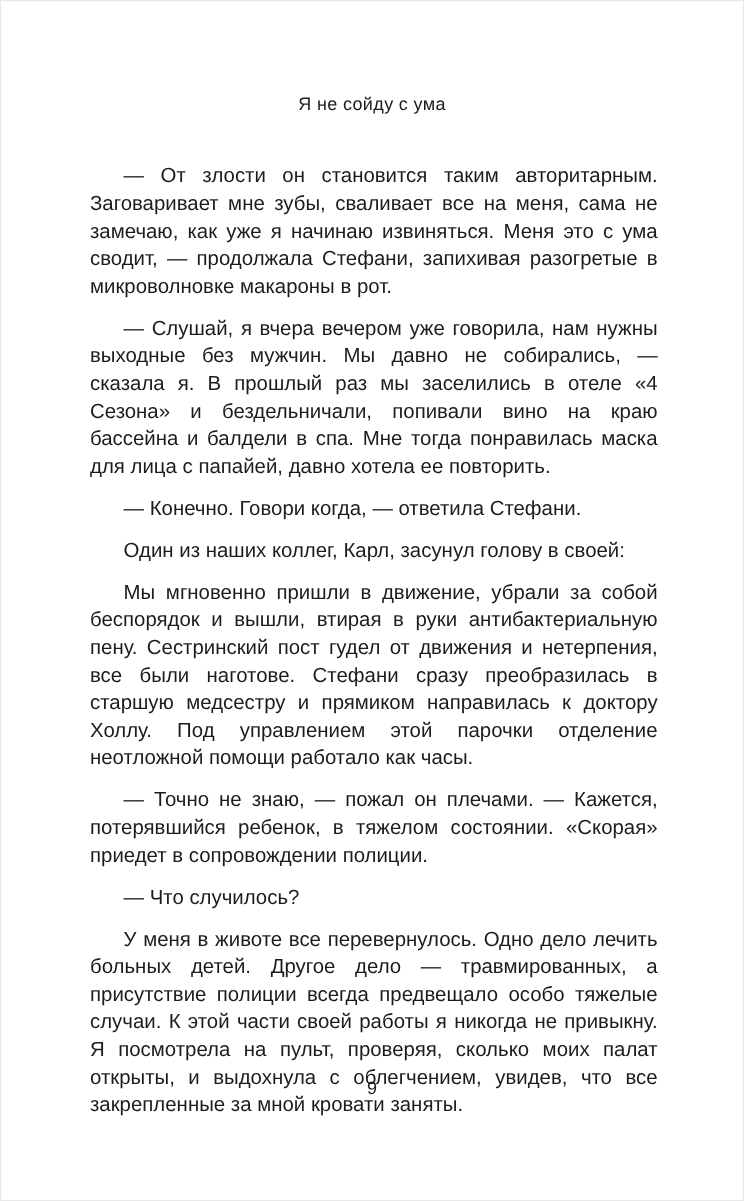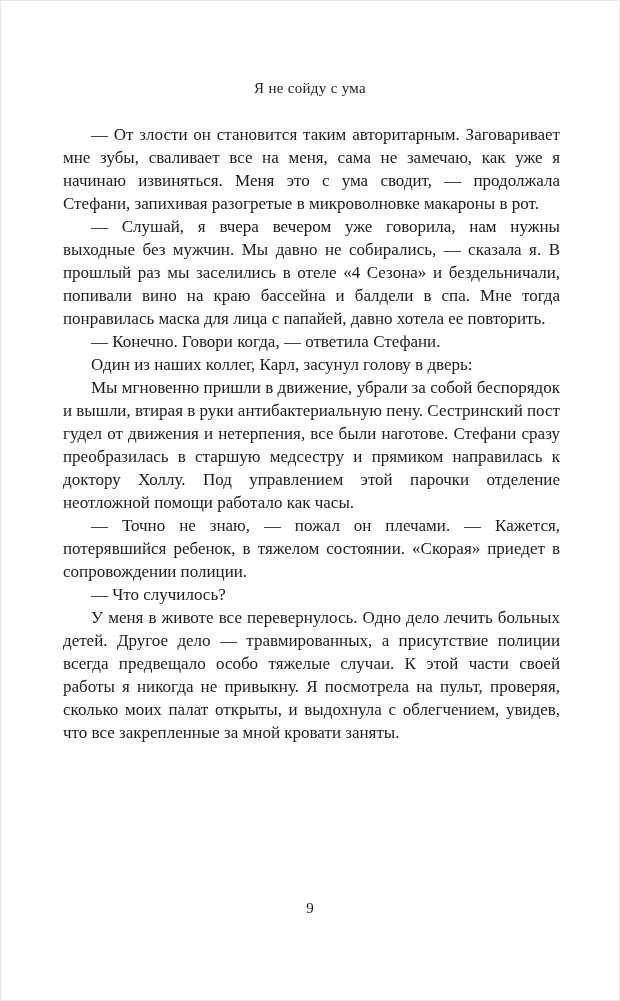--- a/index.html
+++ b/index.html
@@ -7,21 +7,21 @@
     padding: 0;
     background: #ffffff;
   }
   .page {
     position: relative;
     width: 620px;
     height: 1001px;
     background: #ffffff;
     box-sizing: border-box;
     border: 1px solid #e8e8e8;
-    font-family: Liberation Serif, serif;
+    font-family: Liberation Sans, sans-serif;
     color: #1c1c1c;
     overflow: hidden;
   }
   .running-head {
     position: absolute;
     top: 78px;
     left: 0;
     width: 100%;
     text-align: center;
     font-size: 15px;
@@ -34,21 +34,21 @@
     top: 122px;
     left: 62px;
     width: 497px;
     font-size: 17px;
     line-height: 23px;
     text-align: justify;
     hyphens: auto;
     -webkit-hyphens: auto;
   }
   .para {
-    margin: 0;
+    margin: 12px;
     padding: 0;
     text-indent: 28px;
   }
   .page-number {
     position: absolute;
     top: 898px;
     left: 0;
     width: 100%;
     text-align: center;
     font-size: 15px;
@@ -59,21 +59,21 @@
 </head>
 <body>
 
 <div class="page" lang="ru">
   <div class="running-head">Я не сойду с ума</div>
 
   <div class="body-text">
       <p class="para">— От злости он становится таким авторитарным. Заговаривает мне зубы, сваливает все на меня, сама не замечаю, как уже я начинаю извиняться. Меня это с ума сводит, — продолжала Стефани, запихивая разогретые в микроволновке макароны в рот.</p>
       <p class="para">— Слушай, я вчера вечером уже говорила, нам нужны выходные без мужчин. Мы давно не собирались, — сказала я. В прошлый раз мы заселились в отеле «4 Сезона» и бездельничали, попивали вино на краю бассейна и балдели в спа. Мне тогда понравилась маска для лица с папайей, давно хотела ее повторить.</p>
       <p class="para">— Конечно. Говори когда, — ответила Стефани.</p>
-      <p class="para">Один из наших коллег, Карл, засунул голову в дверь:</p>
+      <p class="para">Один из наших коллег, Карл, засунул голову в своей:</p>
       <p class="para">Мы мгновенно пришли в движение, убрали за собой беспорядок и вышли, втирая в руки антибактериальную пену. Сестринский пост гудел от движения и нетерпения, все были наготове. Стефани сразу преобразилась в старшую медсестру и прямиком направилась к доктору Холлу. Под управлением этой парочки отделение неотложной помощи работало как часы.</p>
       <p class="para">— Точно не знаю, — пожал он плечами. — Кажется, потерявшийся ребенок, в тяжелом состоянии. «Скорая» приедет в сопровождении полиции.</p>
       <p class="para">— Что случилось?</p>
       <p class="para">У меня в животе все перевернулось. Одно дело лечить больных детей. Другое дело — травмированных, а присутствие полиции всегда предвещало особо тяжелые случаи. К этой части своей работы я никогда не привыкну. Я посмотрела на пульт, проверяя, сколько моих палат открыты, и выдохнула с облегчением, увидев, что все закрепленные за мной кровати заняты.</p>
     </div>
 
   <div class="page-number">9</div>
 </div>
 
 </body></html>

